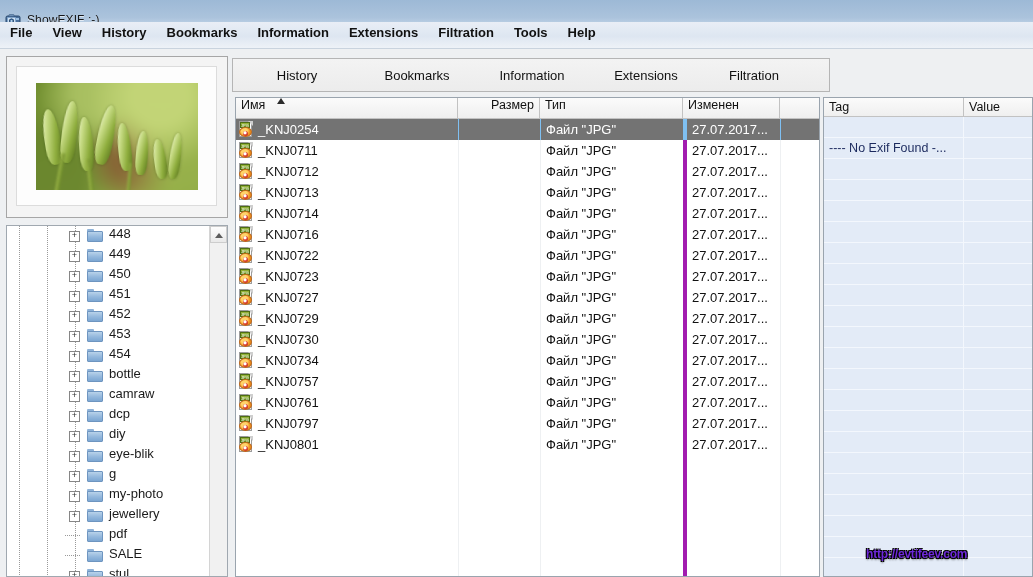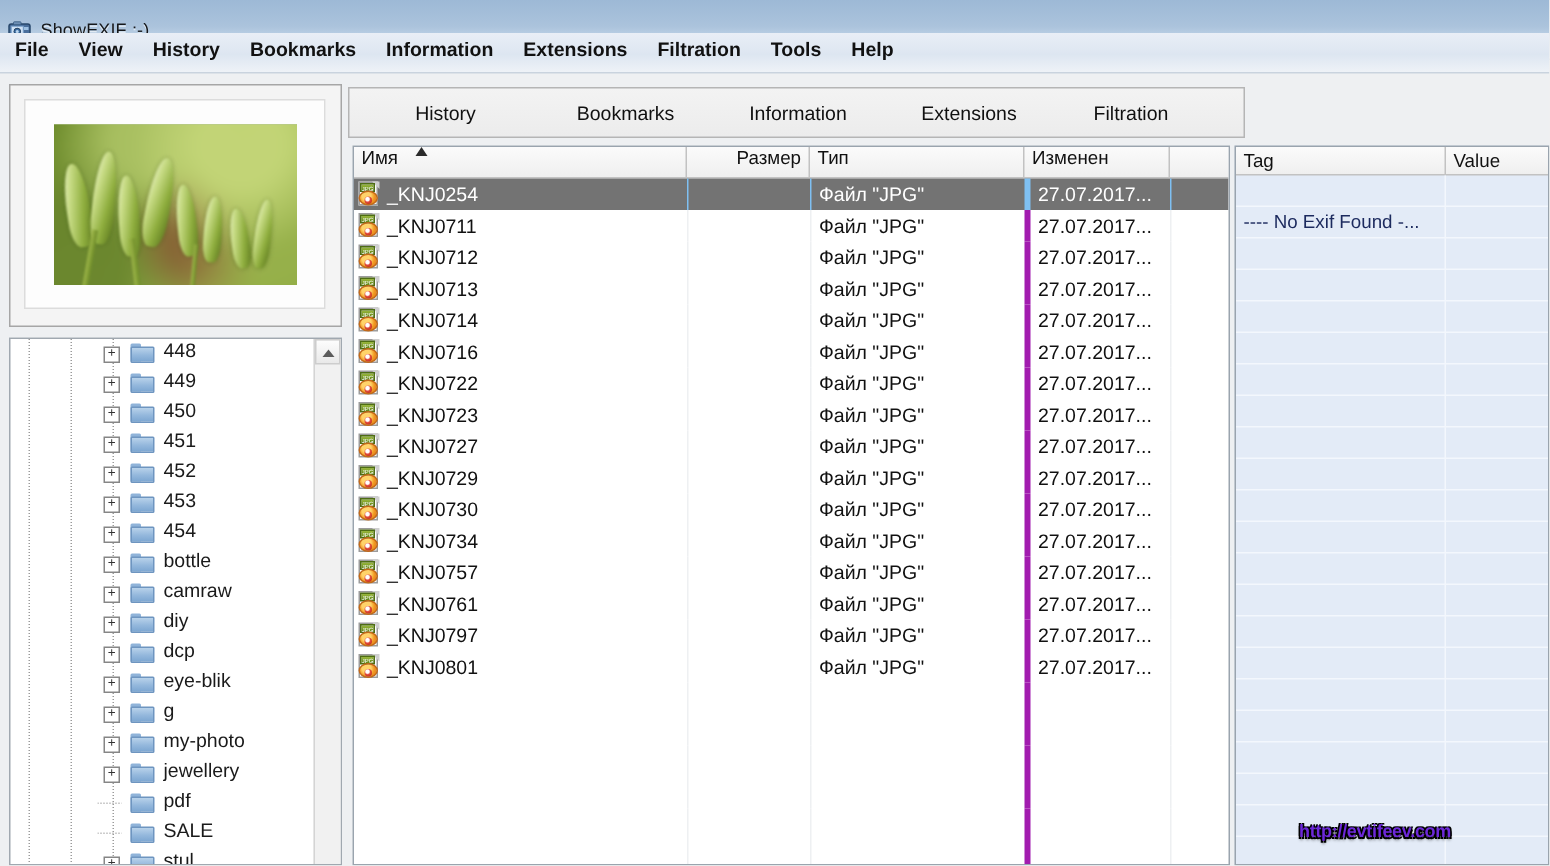--- a/index.html
+++ b/index.html
@@ -459,34 +459,34 @@
           <span class="guides">
             <i class="g1"></i>
             <i class="g2"></i>
             <i class="g3"></i>
           </span>
           <span class="expander"></span>
           <span class="folder-ico">
             <span class="tab"></span>
             <span class="body"></span>
           </span>
+          <span class="lbl">dcp</span>
+        </div>
+        <div class="tree-row">
+          <span class="guides">
+            <i class="g1"></i>
+            <i class="g2"></i>
+            <i class="g3"></i>
+          </span>
+          <span class="expander"></span>
+          <span class="folder-ico">
+            <span class="tab"></span>
+            <span class="body"></span>
+          </span>
           <span class="lbl">diy</span>
-        </div>
-        <div class="tree-row">
-          <span class="guides">
-            <i class="g1"></i>
-            <i class="g2"></i>
-            <i class="g3"></i>
-          </span>
-          <span class="expander"></span>
-          <span class="folder-ico">
-            <span class="tab"></span>
-            <span class="body"></span>
-          </span>
-          <span class="lbl">dcp</span>
         </div>
         <div class="tree-row">
           <span class="guides">
             <i class="g1"></i>
             <i class="g2"></i>
             <i class="g3"></i>
           </span>
           <span class="expander"></span>
           <span class="folder-ico">
             <span class="tab"></span>

